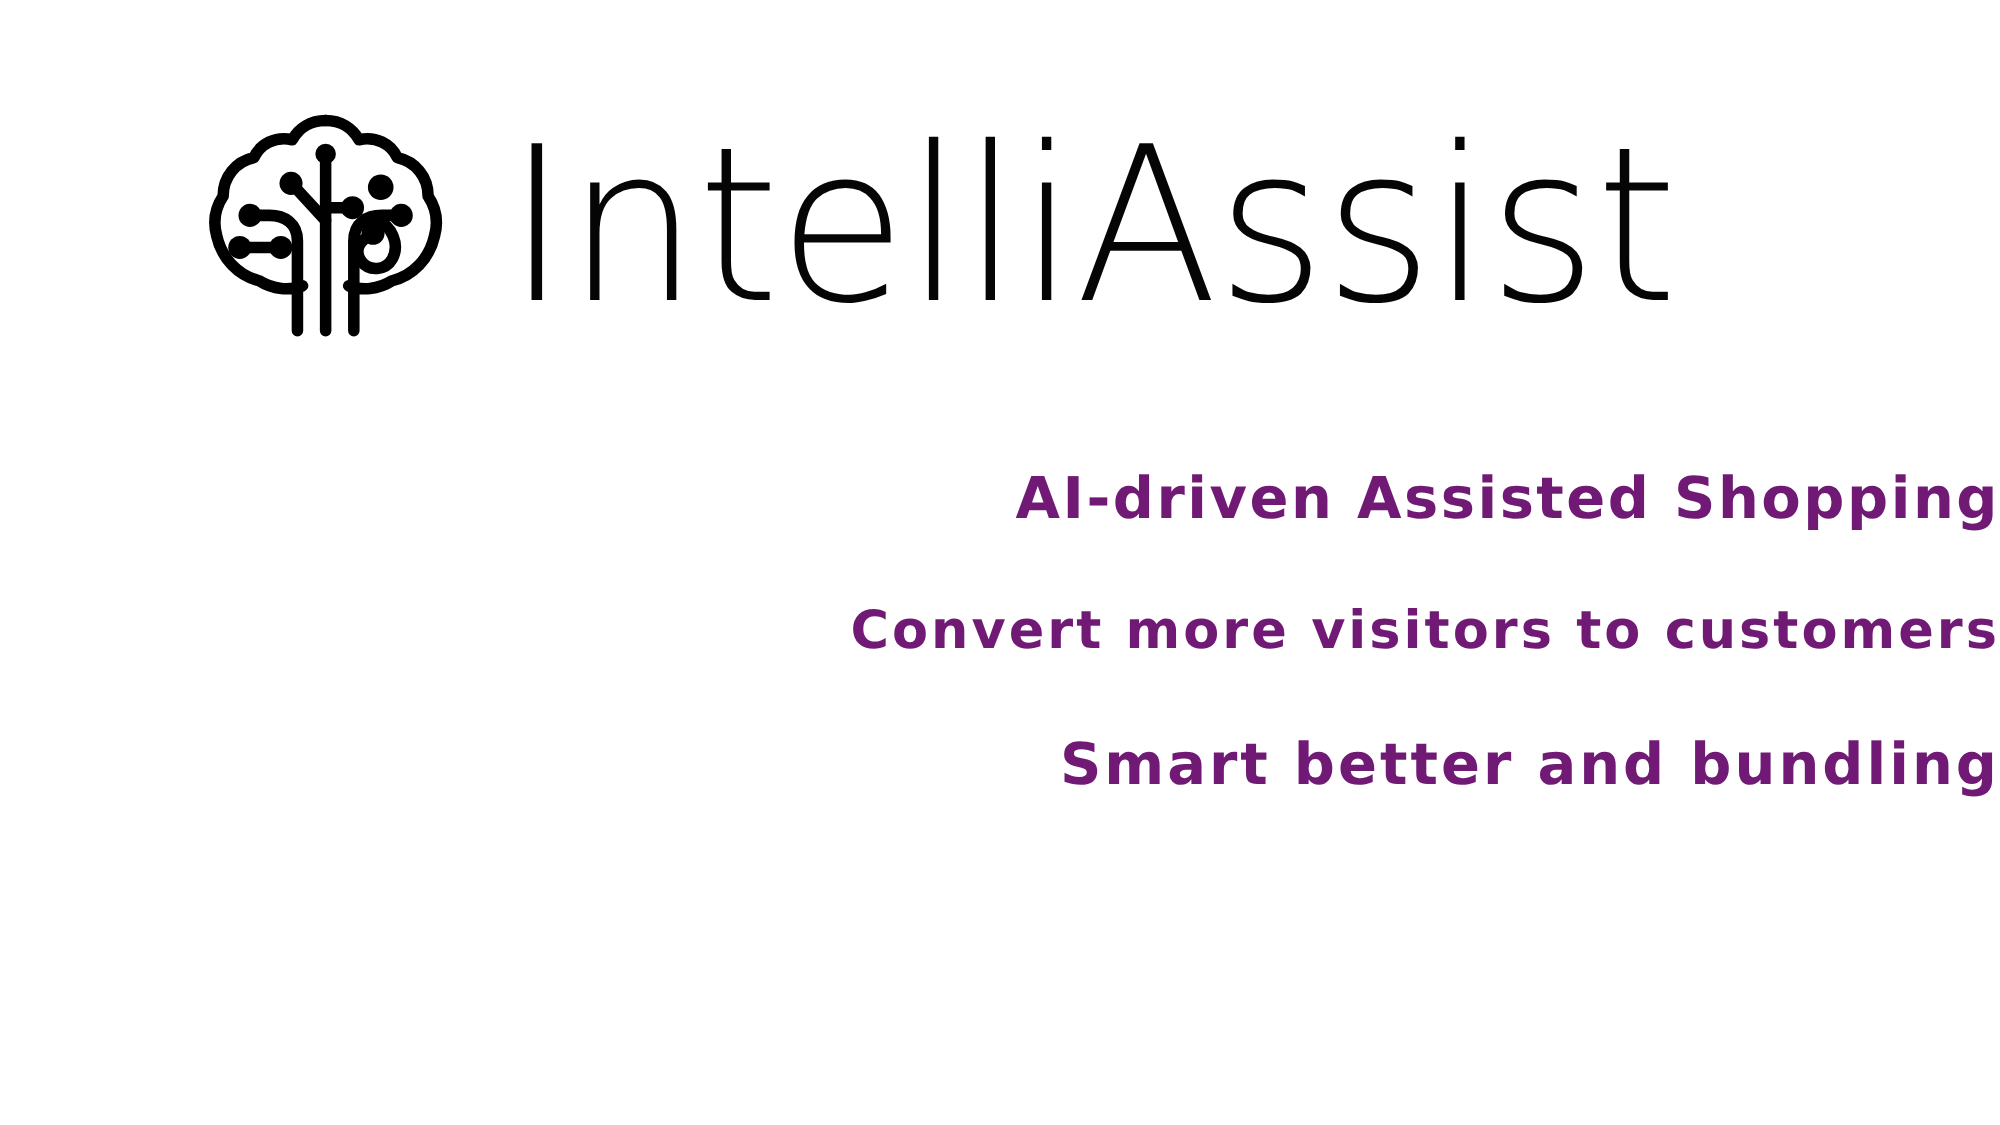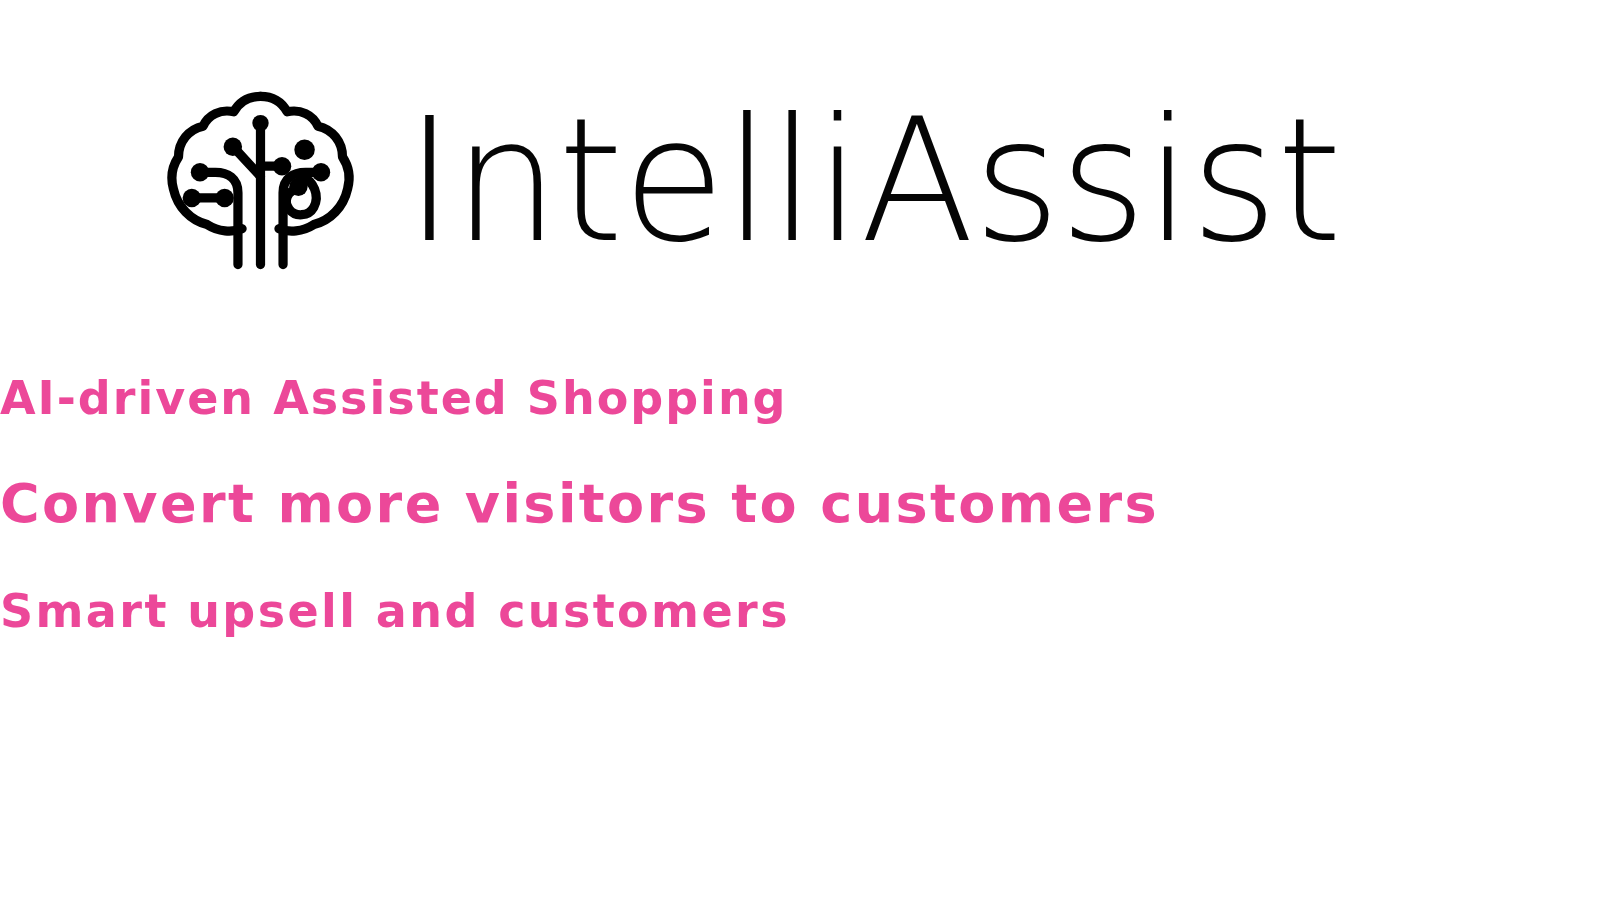--- a/index.html
+++ b/index.html
@@ -67,32 +67,32 @@
     position: absolute;
     left: 0;
     top: 346px;
     width: 1600px;
     text-align: center;
   }
 
   .tagline {
     font-family: "DejaVu Sans", sans-serif;
     font-weight: bold;
-    color: #ec4899;
+    color: #701a75;
     white-space: nowrap;
-    text-align: left;
+    text-align: right;
   }
 
   .tagline-1 {
     font-size: 46px;
     letter-spacing: 2.0px;
     line-height: 104px;
   }
   .tagline-2 {
-    font-size: 54px;
+    font-size: 42px;
     letter-spacing: 2.4px;
     line-height: 108px;
   }
   .tagline-3 {
     font-size: 46px;
     letter-spacing: 1.7px;
     line-height: 106px;
   }
   .tagline-4 {
     font-size: 46px;
@@ -160,16 +160,16 @@
         <circle cx="137" cy="106" r="9" fill="#000000" stroke="none"></circle>
       </svg>
     </span>
 
     <span class="wordmark">IntelliAssist</span>
   </div>
 
   <div class="taglines">
     <div class="tagline tagline-1">AI-driven Assisted Shopping</div>
     <div class="tagline tagline-2">Convert more visitors to customers</div>
-    <div class="tagline tagline-4">Smart upsell and customers</div>
+    <div class="tagline tagline-4">Smart better and bundling</div>
   </div>
 
 </div>
 
 </body></html>

